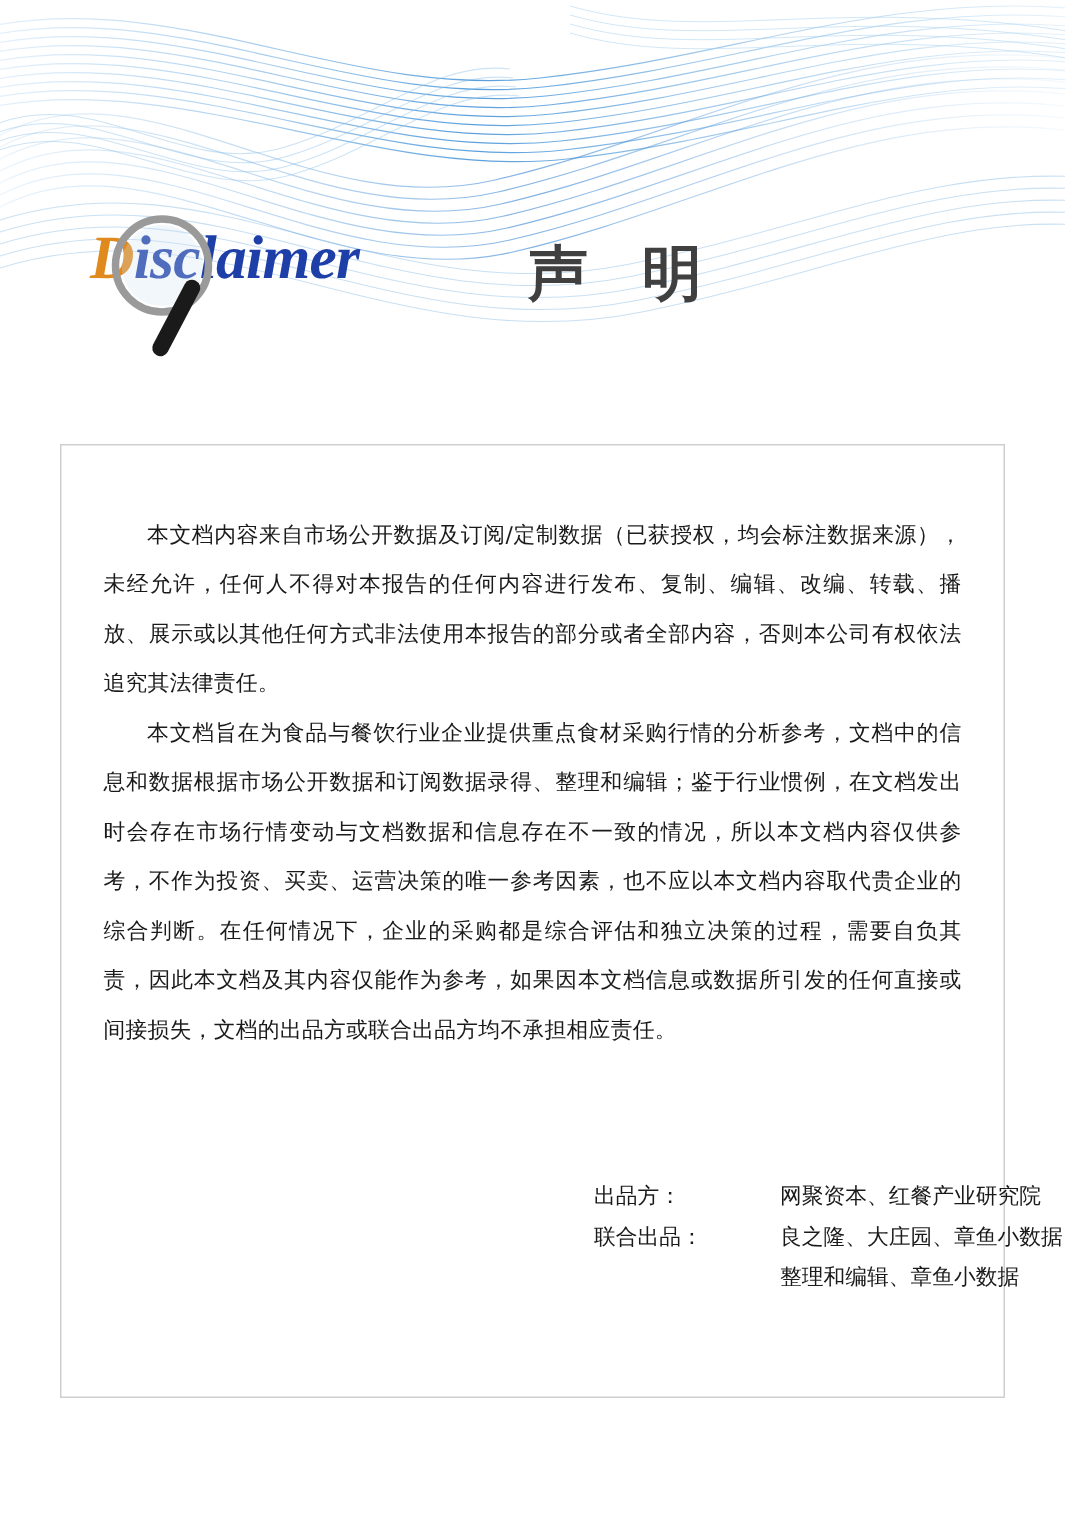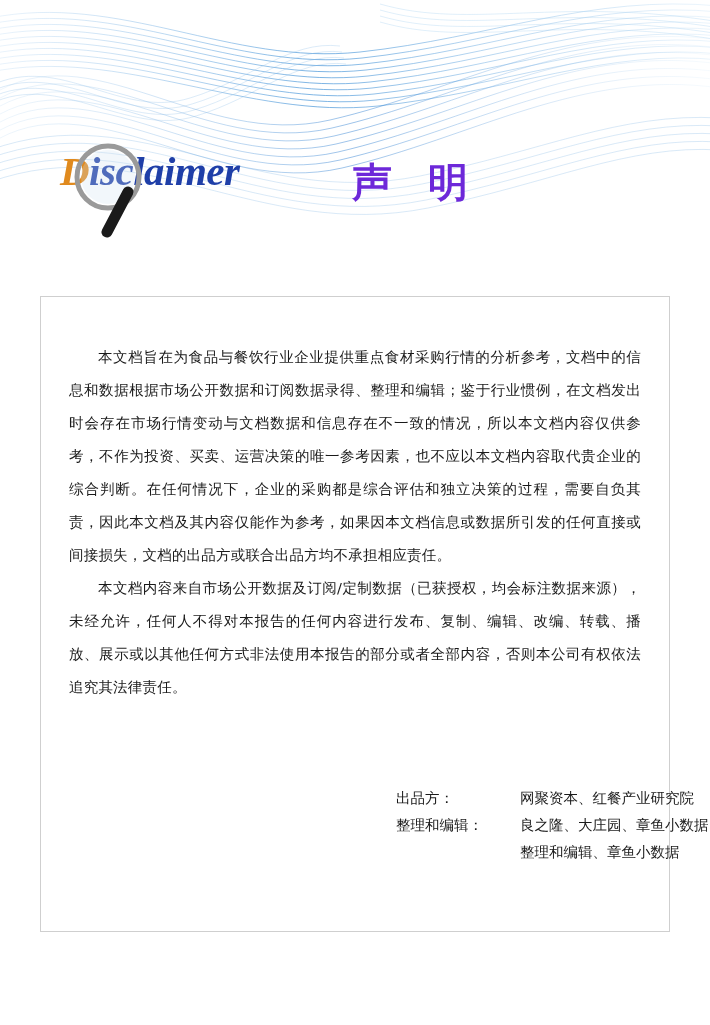--- a/index.html
+++ b/index.html
@@ -68,21 +68,21 @@
     height: 105px;
   }
 
   .title-cn {
     position: absolute;
     left: 352px;
     top: 17px;
     font-family: "DejaVu Sans", sans-serif;
     font-weight: bold;
     font-size: 40px;
-    color: #6d28d9;
+    color: #404040;
     letter-spacing: 2px;
   }
   .title-cn .sp {
     display: inline-block;
     width: 34px;
   }
 
   
   .doc-box {
     position: absolute;
@@ -219,31 +219,31 @@
     </svg>
   </div>
 
   <div class="title-cn">
     <span>声</span><span class="sp"></span><span>明</span>
   </div>
 </div>
 
 <div class="doc-box">
   <div class="doc-inner">
+    <p class="para">本文档内容来自市场公开数据及订阅/定制数据（已获授权，均会标注数据来源），未经允许，任何人不得对本报告的任何内容进行发布、复制、编辑、改编、转载、播放、展示或以其他任何方式非法使用本报告的部分或者全部内容，否则本公司有权依法追究其法律责任。</p>
     <p class="para">本文档旨在为食品与餐饮行业企业提供重点食材采购行情的分析参考，文档中的信息和数据根据市场公开数据和订阅数据录得、整理和编辑；鉴于行业惯例，在文档发出时会存在市场行情变动与文档数据和信息存在不一致的情况，所以本文档内容仅供参考，不作为投资、买卖、运营决策的唯一参考因素，也不应以本文档内容取代贵企业的综合判断。在任何情况下，企业的采购都是综合评估和独立决策的过程，需要自负其责，因此本文档及其内容仅能作为参考，如果因本文档信息或数据所引发的任何直接或间接损失，文档的出品方或联合出品方均不承担相应责任。</p>
-    <p class="para">本文档内容来自市场公开数据及订阅/定制数据（已获授权，均会标注数据来源），未经允许，任何人不得对本报告的任何内容进行发布、复制、编辑、改编、转载、播放、展示或以其他任何方式非法使用本报告的部分或者全部内容，否则本公司有权依法追究其法律责任。</p>
   </div>
 
   <div class="sign-block">
     <div class="sign-row">
       <span class="sign-label">出品方：</span>
       <span class="sign-value">网聚资本、红餐产业研究院</span>
     </div>
     <div class="sign-row">
-      <span class="sign-label">整理和编辑：</span>
+      <span class="sign-label">联合出品：</span>
       <span class="sign-value">良之隆、大庄园、章鱼小数据、</span>
     </div>
     <div class="sign-row cont">
       <span class="sign-label"></span>
       <span class="sign-value">整理和编辑、章鱼小数据</span>
     </div>
   </div>
 </div>
 
 </body></html>

